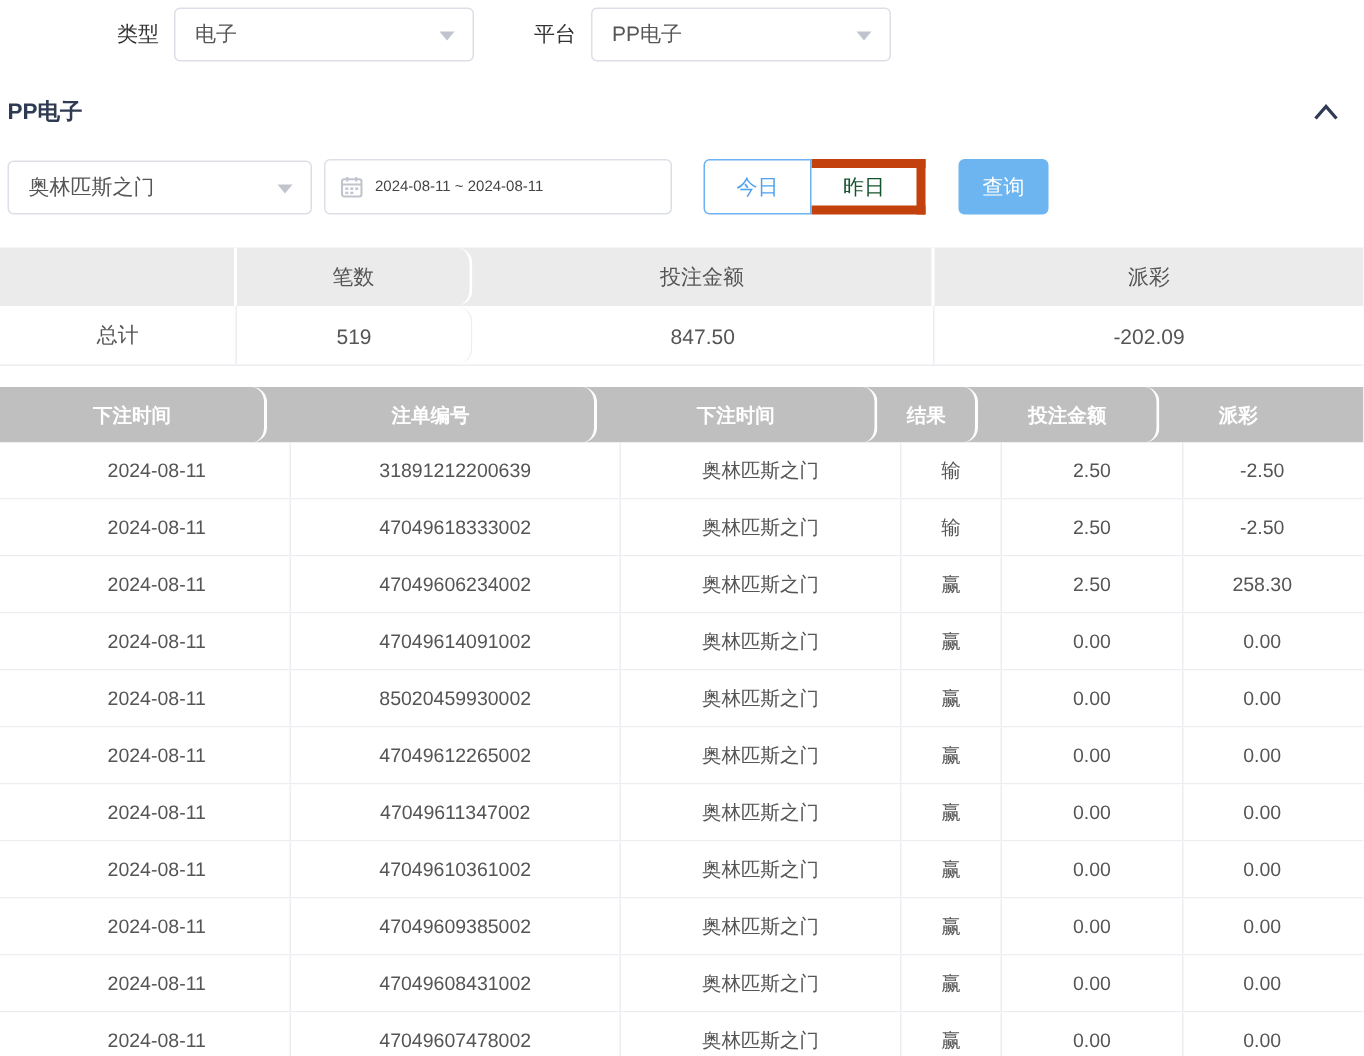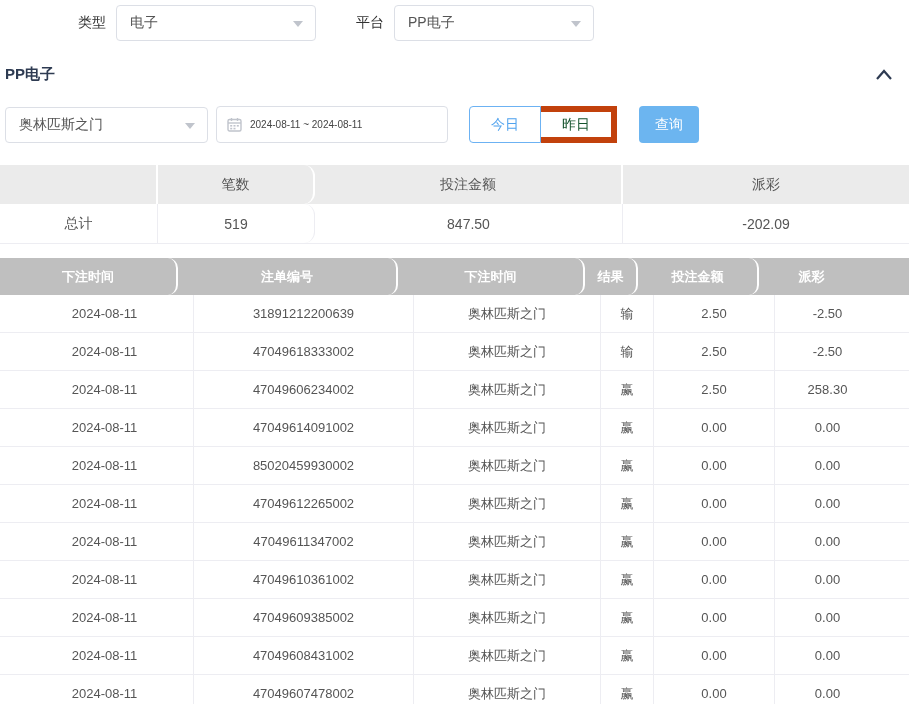--- a/index.html
+++ b/index.html
@@ -60,21 +60,21 @@
   .data-table { margin-top:14px; width:909px; font-size:13px; }
   .dt-head { display:flex; height:37px; background:#bfbfbf; }
   .dt-head .cell { display:flex; align-items:center; justify-content:center;
     color:#fff; font-weight:bold; border-right:2px solid #fff;border-radius:10px; }
   .dt-head .cell:last-child { border-right:none; }
   .dt-row { display:flex; height:38px; background:#fff; border-bottom:1px solid #ededf2;padding-left:16px; }
   .dt-row .cell { display:flex; align-items:center; justify-content:center;
     color:#555; border-right:1px solid #ededf2; }
   .dt-row .cell:last-child { border-right:none; }
   .dt-c0 { width:178px; } .dt-c1 { width:220px; } .dt-c2 { width:187px; }
-  .dt-c3 { width:53px; } .dt-c4 { width:121px; } .dt-c5 { width:105px; }
+  .dt-c3 { width:67px; } .dt-c4 { width:121px; } .dt-c5 { width:105px; }
   .neg { color:#f25e5e; }
 </style>
 </head>
 <body>
 
 <div class="page">
 
   <div class="top-bar">
     <span class="fld-label">类型</span>
     <div class="select sel-w">

